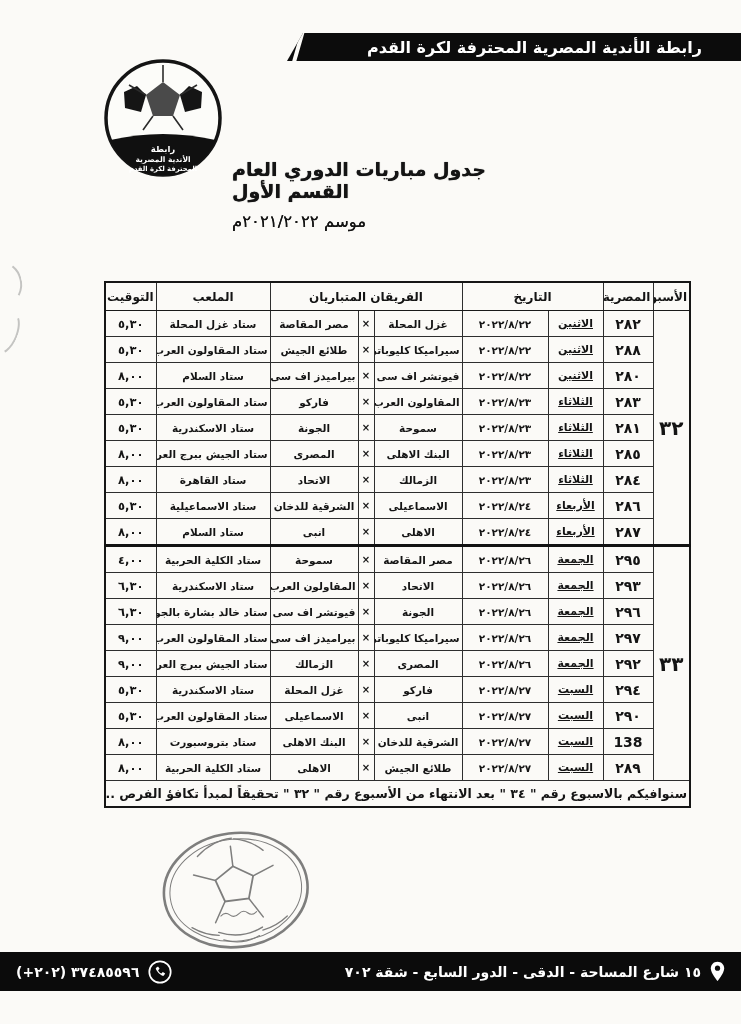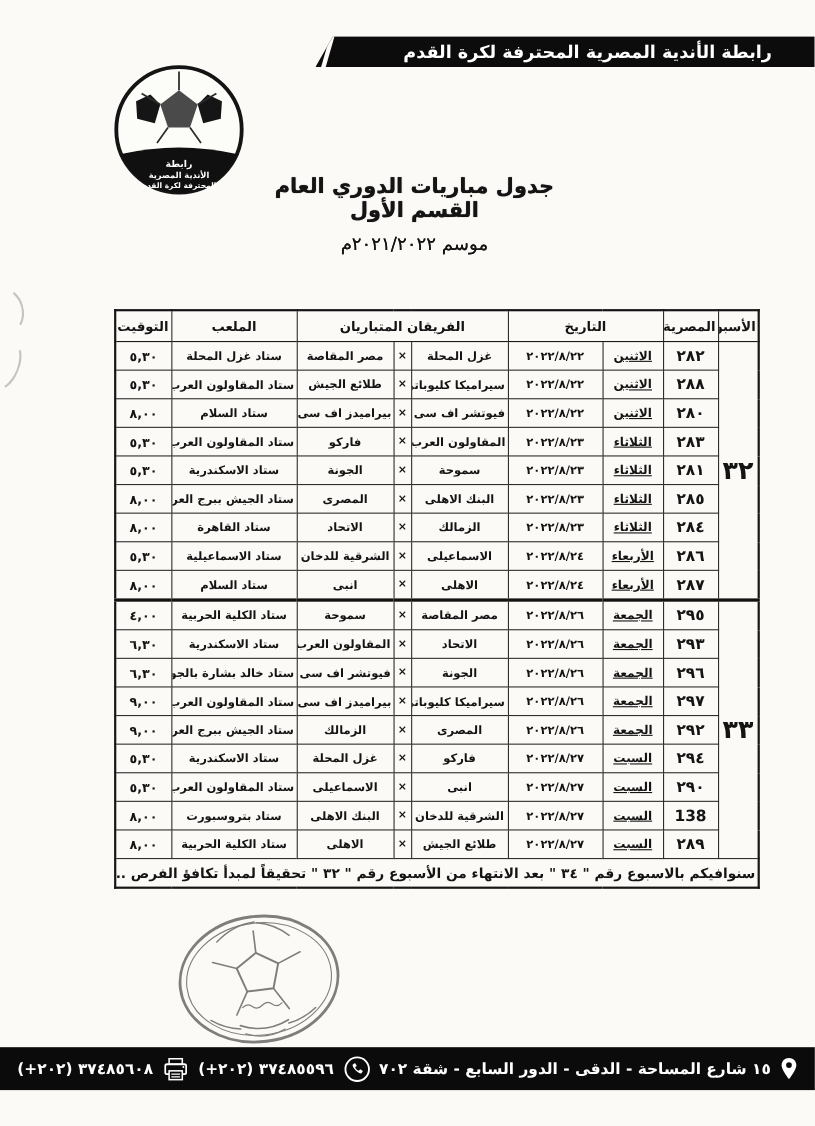--- a/index.html
+++ b/index.html
@@ -9,31 +9,31 @@
   
   .top-banner{position:absolute;top:33px;left:287px;right:0;height:28px;background:#0c0c0c;
     clip-path:polygon(16px 0,100% 0,100% 100%,0 100%);display:flex;align-items:center;justify-content:center;}
   .top-banner::after{content:"";position:absolute;left:9px;top:-3px;width:4px;height:36px;background:#fbfaf7;transform:rotate(16deg);}
   .banner-text{color:#fff;font-size:16px;font-weight:bold;letter-spacing:.3px;margin-left:41px;}
 
   
   .logo{position:absolute;left:88px;top:56px;width:150px;height:160px;text-align:right;}
 
   
-  .titles{position:absolute;top:158px;left:232px;width:290px;text-align:center;direction:rtl;}
+  .titles{position:absolute;top:158px;left:232px;width:290px;text-align:left;direction:rtl;}
   .main-title{font-size:19px;font-weight:bold;text-shadow:0 0 .7px #111;}
   .season-title{font-size:16.5px;font-weight:normal;margin-top:10px;text-shadow:0 0 .6px #111;}
 
   
   .fixtures{position:absolute;top:281px;left:104px;width:585px;border-collapse:collapse;direction:rtl;
     table-layout:fixed;border:2.5px solid #161616;font-weight:bold;color:#141414;}
   .fixtures th,.fixtures td{border:1px solid #2e2e2e;text-align:center;vertical-align:middle;
     height:25px;padding:0 2px;white-space:nowrap;overflow:hidden;}
   .fixtures thead th{font-size:12px;height:27px;border-bottom:1.5px solid #1a1a1a;}
-  .week-cell{font-size:23px;}
+  .week-cell{font-size:20px;}
   .num-cell{font-size:14px;}
   .day-cell{font-size:11px;text-decoration:underline;}
   .date-cell{font-size:10.5px;}
   .team-cell{font-size:10.5px;}
   .stadium-cell{font-size:10.5px;margin-left:40px;}
   .time-cell{font-size:11.5px;}
   .sep-cell{font-size:10px;border-left:none;border-right:none;}
   .team-r{border-left:none;}
   .team-l{border-right:none;}
   .week-start td{border-top:3px solid #121212;}
@@ -318,28 +318,18 @@
       </svg>
       <span>١٥ شارع المساحة - الدقى - الدور السابع - شقة ٧٠٢</span>
     </div>
     <div class="fgroup">
       <svg class="ficon" width="24" height="24" viewBox="0 0 24 24">
         <circle cx="12" cy="12" r="10.7" fill="none" stroke="#ffffff" stroke-width="1.7"></circle>
         <path d="M7.8,7.9 l2.2,-1.5 1.6,2.4 -1.5,1.4 c0.6,1.6 1.7,2.7 3.3,3.3 l1.4,-1.5 2.4,1.6 -1.5,2.2 c-2.6,0.3 -8.2,-5.3 -7.9,-7.9 z" fill="#ffffff"></path>
       </svg>
       <span dir="ltr">(+٢٠٢) ٣٧٤٨٥٥٩٦</span>
     </div>
-    <div class="fgroup">
-      <svg class="ficon" width="24" height="22" viewBox="0 0 24 22">
-        <rect x="6" y="1.5" width="12" height="5" fill="none" stroke="#ffffff" stroke-width="1.4"></rect>
-        <rect x="2.5" y="6.5" width="19" height="9" rx="1.5" fill="none" stroke="#ffffff" stroke-width="1.6"></rect>
-        <rect x="6" y="12.5" width="12" height="8" fill="#0b0b0b" stroke="#ffffff" stroke-width="1.4"></rect>
-        <circle cx="19" cy="9" r="0.9" fill="#ffffff"></circle>
-        <path d="M8,15.5 h8 M8,18 h8" stroke="#ffffff" stroke-width="1.1"></path>
-      </svg>
-      <span dir="ltr">(+٢٠٢) ٣٧٤٨٥٦٠٨</span>
-    </div>
   </div>
 
   <div class="artifact a1"></div>
   <div class="artifact a2"></div>
 
 </div>
 
 </body></html>

